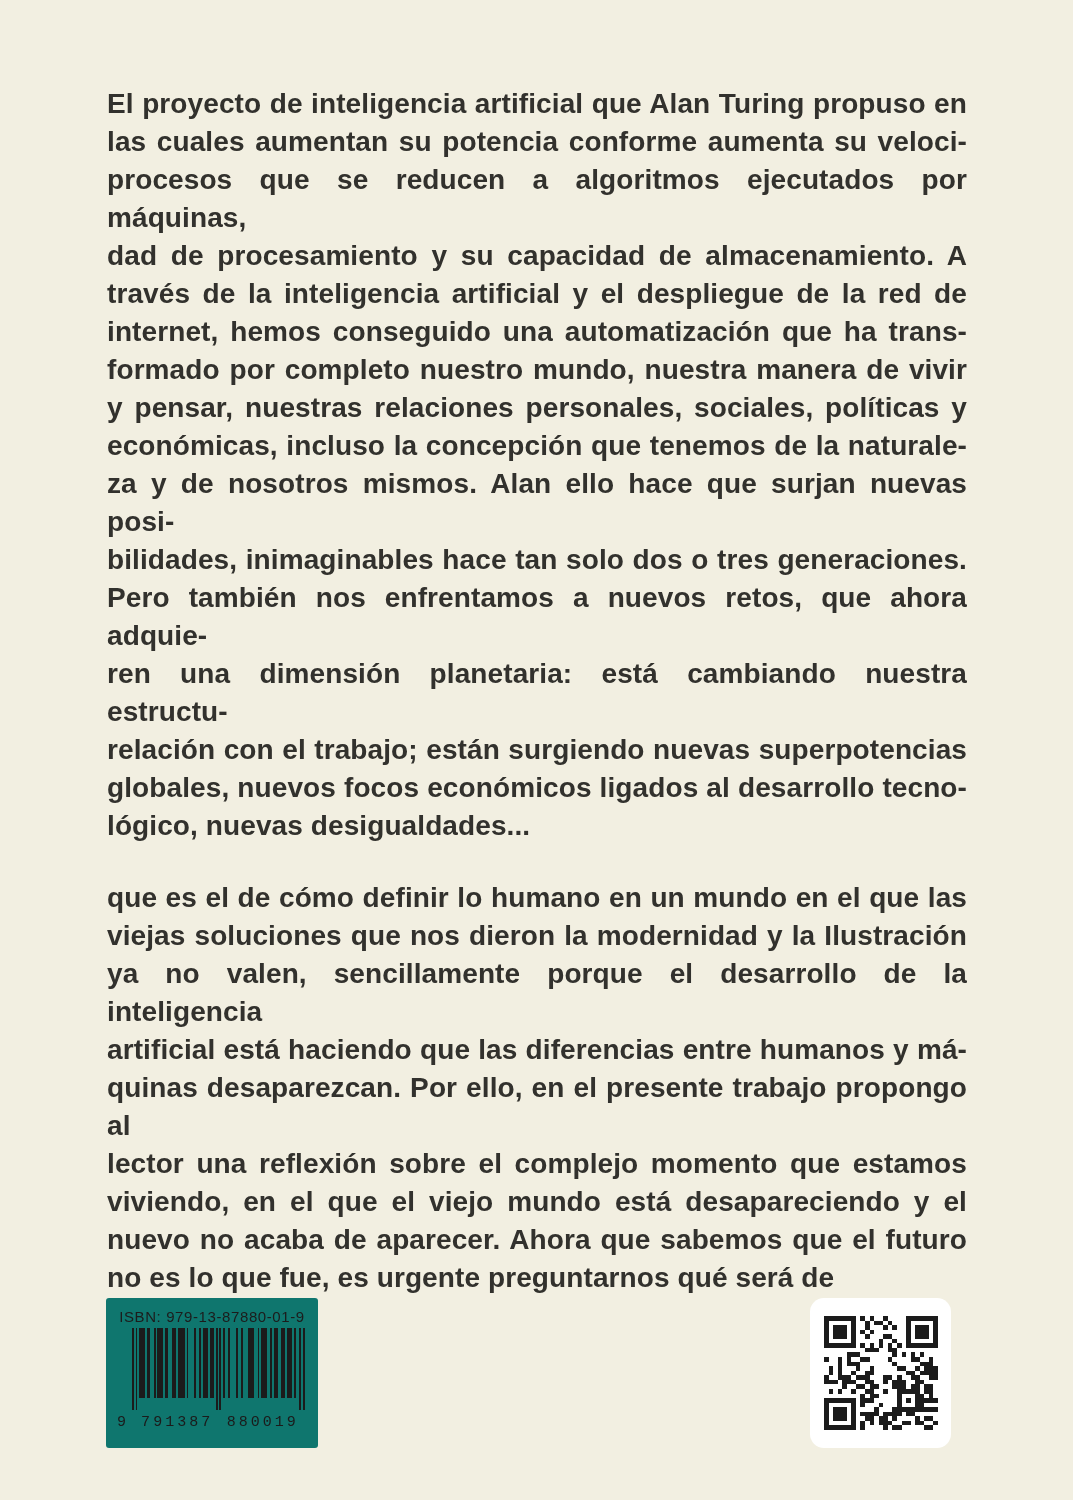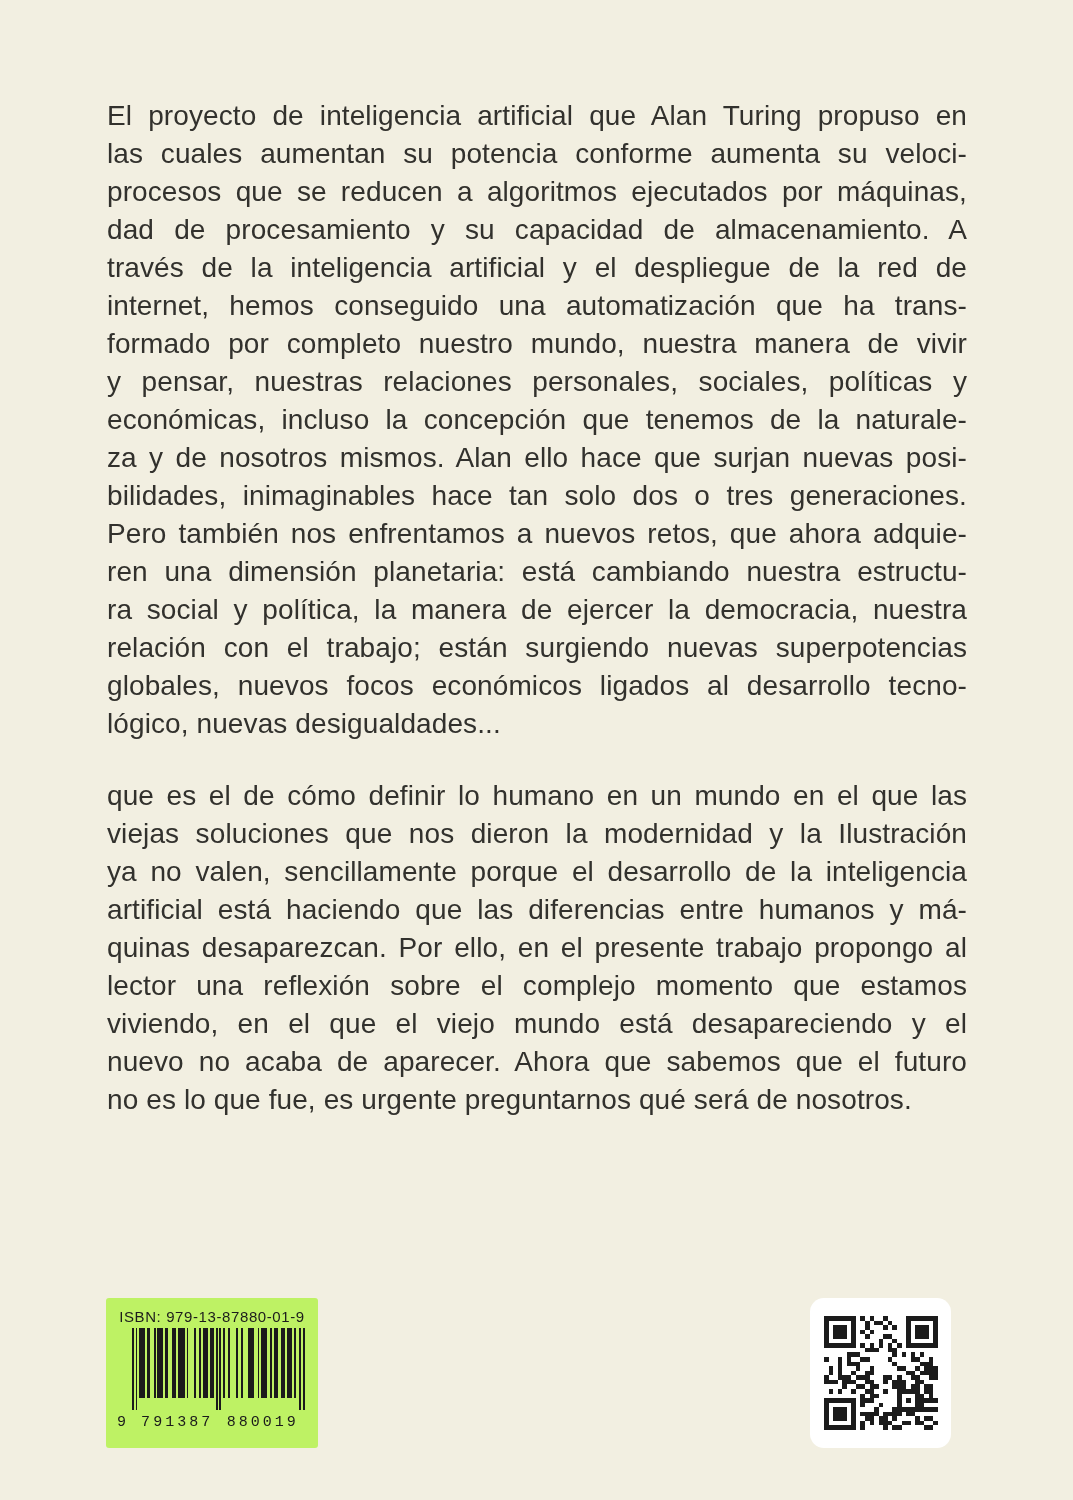--- a/index.html
+++ b/index.html
@@ -11,41 +11,40 @@
   .cover {
     position: relative;
     width: 1073px; height: 1500px;
     background: #f2efe1;
   }
   .text-block {
     position: absolute;
     left: 107px; top: 85px; width: 860px;
     color: #32312d;
     font-size: 28px;
-    font-weight: 400;
+    font-weight: 700;
     letter-spacing: 0.1px;
-    margin-top: 12px;
   }
   .para { margin: 0 0 34px 0; }
   .line {
     display: block;
     line-height: 38px;
     text-align: justify;
     text-align-last: justify;
     white-space: normal;
   }
   .line.no-just {
     text-align: left;
     text-align-last: left;
   }
   .barcode-panel {
     position: absolute;
     left: 106px; top: 1298px;
     width: 212px; height: 150px;
-    background: #bef264;
+    background: #0f766e;
     border-radius: 3px;
   }
   .isbn-label {
     margin-top: 10px;
     text-align: center;
     font-size: 15px;
     letter-spacing: 0.6px;
     color: #1c1c1c;
   }
   .ean-svg { display: block; margin: 3px auto 0 auto; }
@@ -71,21 +70,20 @@
         <div class="line">dad de procesamiento y su capacidad de almacenamiento. A</div>
         <div class="line">través de la inteligencia artificial y el despliegue de la red de</div>
         <div class="line">internet, hemos conseguido una automatización que ha trans-</div>
         <div class="line">formado por completo nuestro mundo, nuestra manera de vivir</div>
         <div class="line">y pensar, nuestras relaciones personales, sociales, políticas y</div>
         <div class="line">económicas, incluso la concepción que tenemos de la naturale-</div>
         <div class="line">za y de nosotros mismos. Alan ello hace que surjan nuevas posi-</div>
         <div class="line">bilidades, inimaginables hace tan solo dos o tres generaciones.</div>
         <div class="line">Pero también nos enfrentamos a nuevos retos, que ahora adquie-</div>
         <div class="line">ren una dimensión planetaria: está cambiando nuestra estructu-</div>
-        <div class="line">ra social y política, la manera de ejercer la democracia, nuestra</div>
         <div class="line">relación con el trabajo; están surgiendo nuevas superpotencias</div>
         <div class="line">globales, nuevos focos económicos ligados al desarrollo tecno-</div>
         <div class="line no-just">lógico, nuevas desigualdades...</div>
       </div>
       <div class="para">
         <div class="line">que es el de cómo definir lo humano en un mundo en el que las</div>
         <div class="line">viejas soluciones que nos dieron la modernidad y la Ilustración</div>
         <div class="line">ya no valen, sencillamente porque el desarrollo de la inteligencia</div>
         <div class="line">artificial está haciendo que las diferencias entre humanos y má-</div>
         <div class="line">quinas desaparezcan. Por ello, en el presente trabajo propongo al</div>

